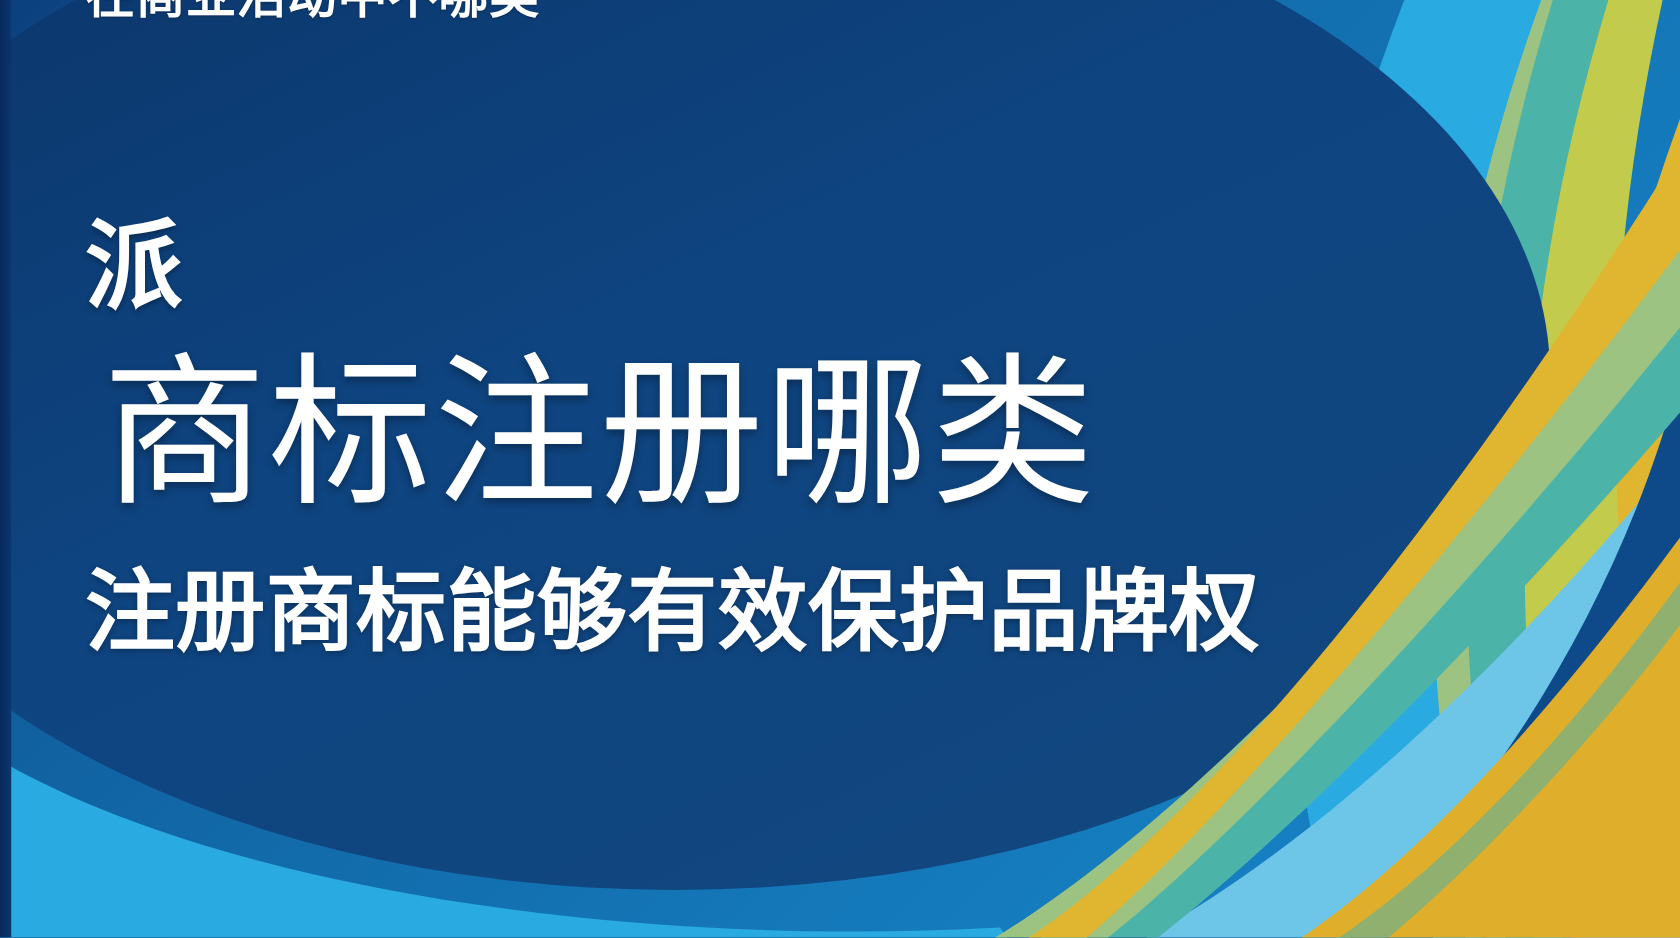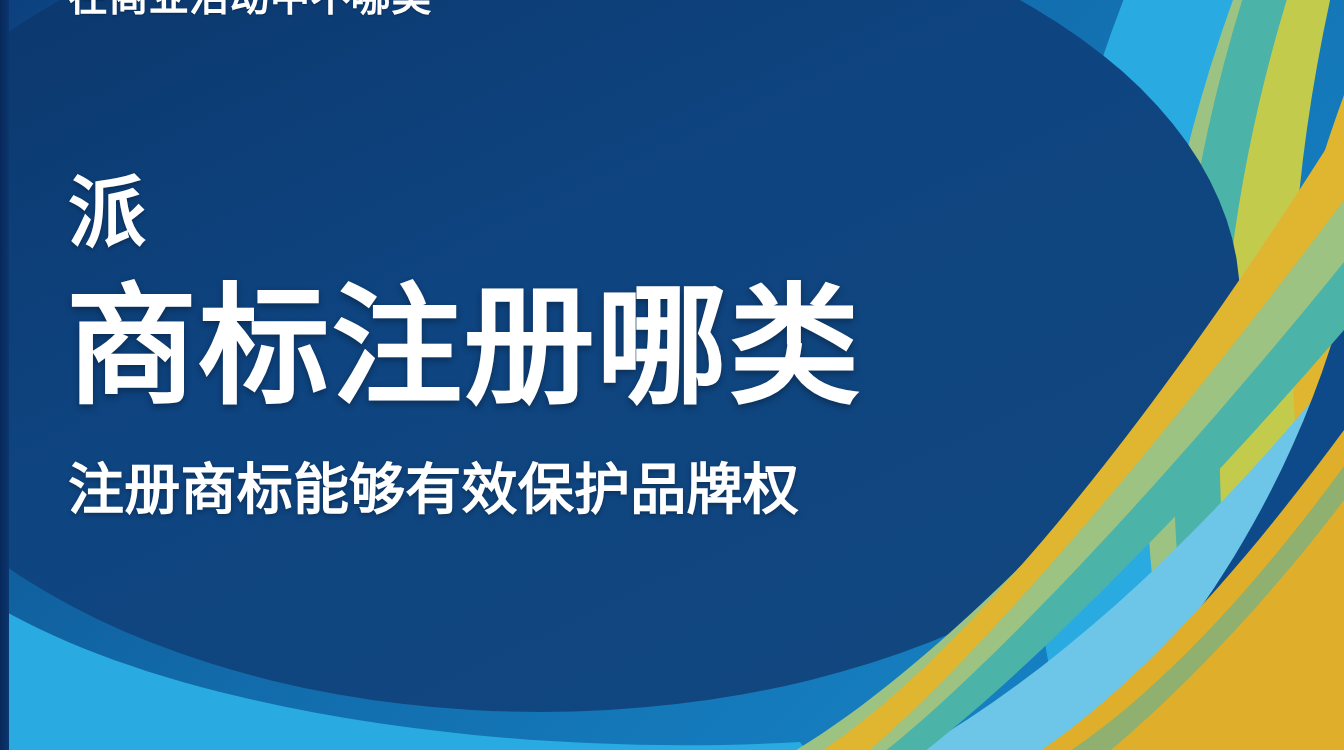--- a/index.html
+++ b/index.html
@@ -67,35 +67,35 @@
     top:172px;
     font-size:78px;
     line-height:82px;
     font-weight:700;
     text-shadow:0 2px 4px rgba(0,0,0,0.30);
   }
 
   
   #headline {
     position:absolute;
-    left:66px;
+    left:82px;
     top:272px;
     font-size:131px;
     line-height:150px;
-    font-weight:700;
+    font-weight:400;
     letter-spacing:0.012em;
     text-shadow:0 3px 7px rgba(0,0,0,0.33);
   }
 
   
   #subhead {
     position:absolute;
     left:68px;
     top:442px;
-    font-size:56px;
+    font-size:72px;
     line-height:96px;
     font-weight:700;
     letter-spacing:0.004em;
     text-shadow:0 2px 5px rgba(0,0,0,0.30);
     text-align:center;
   }
 </style>
 </head>
 <body>
 

